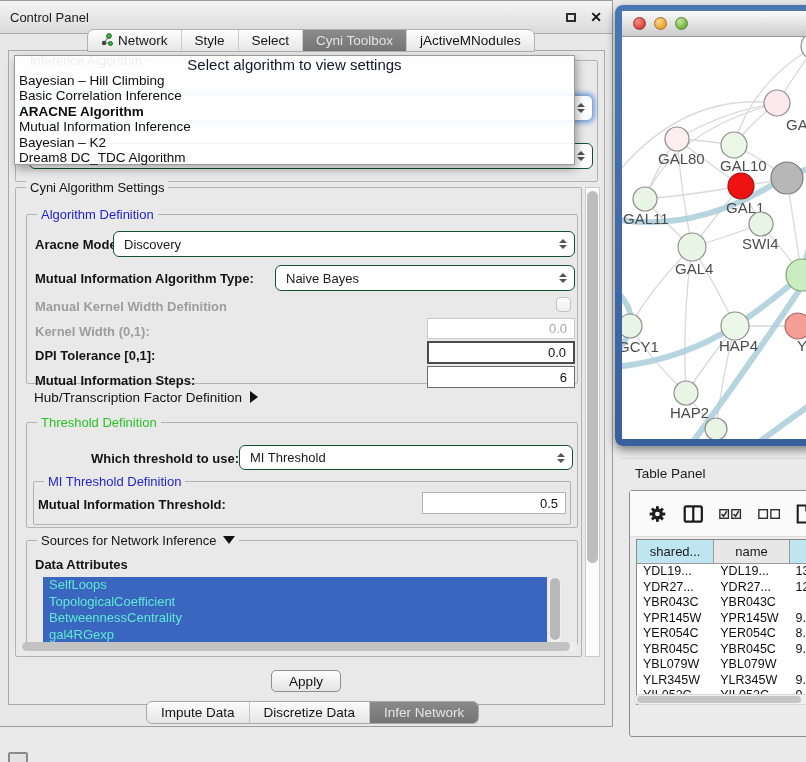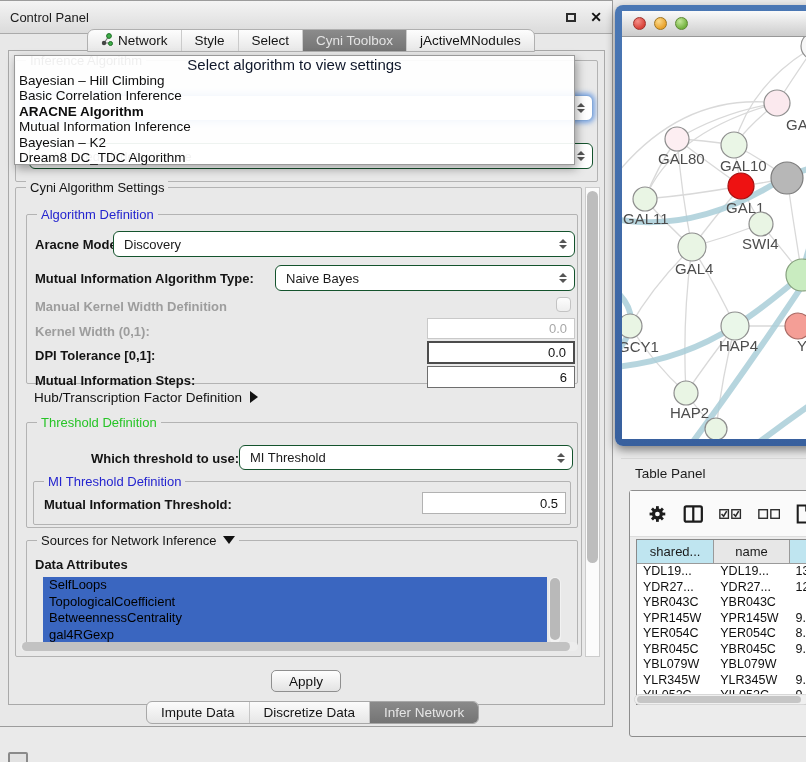--- a/index.html
+++ b/index.html
@@ -69,21 +69,21 @@
   .vscroll .thumb { position:absolute; left:1px; right:1px; border-radius:6px; background:#bdbdbd; }
   .hscroll { position:absolute; height:9px; border-radius:5px; background:#ededed; }
   .hscroll .thumb { position:absolute; top:0; bottom:0; border-radius:5px; background:#c2c2c2; }
 
   .tri-right { display:inline-block; width:0; height:0; border-top:6px solid transparent;
          border-bottom:6px solid transparent; border-left:8px solid #111; margin-left:8px; vertical-align:-1px;}
   .tri-down { display:inline-block; width:0; height:0; border-left:6px solid transparent;
          border-right:6px solid transparent; border-top:8px solid #111; margin-left:6px; vertical-align:1px;}
 
   .attr-list { position:absolute; overflow:hidden; background:#e9e9e9; }
-  .attr-row { height:16.5px; line-height:16.5px; background:#3a66c0; color:#000000; font-size:13px; padding:0 6px;
+  .attr-row { height:16.5px; line-height:16.5px; background:#3a66c0; color:#5eead4; font-size:13px; padding:0 6px;
          width:calc(100% - 14px); }
   .attr-vscroll { position:absolute; right:0; top:0; bottom:0; width:12px; background:#f2f2f2; border-radius:6px; }
   .attr-vscroll .thumb { position:absolute; left:1px; right:1px; top:1px; height:62px; background:#b9b9b9; border-radius:6px; }
 
   .apply-btn { position:absolute; width:70px; height:22px; border:1px solid #8f8f8f; border-radius:5px;
          background:linear-gradient(#fefefe,#e3e3e3); font-size:13.5px; color:#111;
          display:flex; align-items:center; justify-content:center; }
 
   .bottom-tabs { position:absolute; left:146px; top:700px; height:23px; display:flex;
          border:1px solid #a8a8a8; border-radius:6px; overflow:hidden;
@@ -251,21 +251,21 @@
           <div class="combo" style="left:212px; top:22px; width:334px; height:25px;">
             <span>MI Threshold</span>
             <span class="arrows">
                 <i class="up"></i>
                 <i class="dn"></i>
               </span>
           </div>
 
           <div class="grp" style="left:6px; top:58px; width:538px; height:44px;">
             <span class="grp-label blue">MI Threshold Definition</span>
-            <span class="lbl" style="left:10px; top:15px;">Mutual Information Threshold:</span>
+            <span class="lbl" style="left:4px; top:15px;">Mutual Information Threshold:</span>
             <div class="field" style="left:388px; top:10px; width:144px; height:22px;">
               <span>0.5</span>
             </div>
           </div>
         </div>
 
         <div class="grp" style="left:10px; top:352px; width:552px; height:106px;">
           <span class="grp-label">
             <span>Sources for Network Inference</span><span class="tri-down"></span>
           </span>

